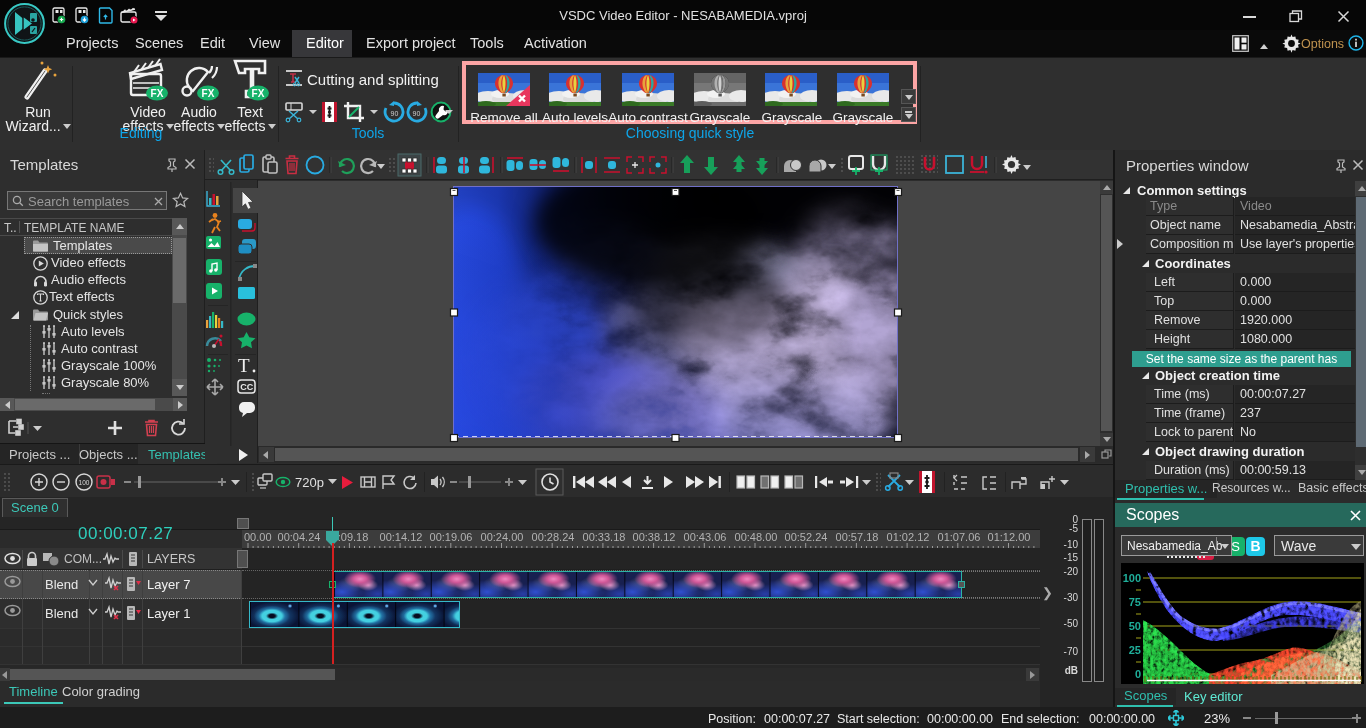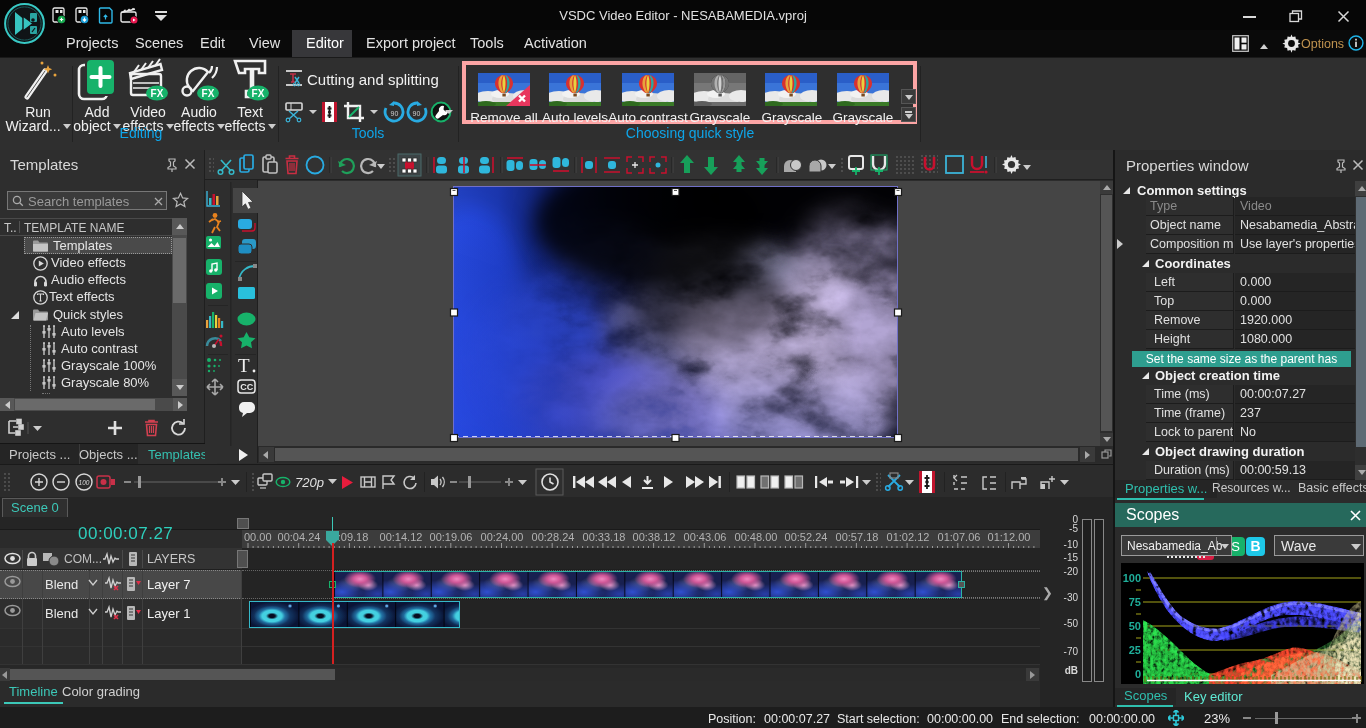--- a/index.html
+++ b/index.html
@@ -25,21 +25,21 @@
 #lpanel { left:0; top:150px; width:205px; height:316px; background:#2e2e2e; border-right:1px solid #1f1f1f; }
 
 #vtoolbar { left:205px; top:180px; width:53px; height:283px; background:#2e2e2e; border-right:1px solid #1f1f1f; border-bottom:1px solid #1f1f1f; }
 
 #ctoolbar { left:205px; top:150px; width:908px; height:30px; background:#323232; border-bottom:1px solid #1f1f1f; }
 
 #canvas { left:258px; top:181px; width:842px; height:265px; background:#454545; }
 #vscroll { left:1100px; top:181px; width:13px; height:265px; background:#2e2e2e; }
 #hscroll { left:258px; top:446px; width:855px; height:17px; background:#2a2a2a; }
 
-#playrow { left:0; top:464px; width:1346px; height:33px; background:#2c2c2c; border-top:1px solid #1a1a1a;font-style:italic; }
+#playrow { left:0; top:464px; width:1346px; height:33px; background:#2c2c2c; border-top:1px solid #1a1a1a; }
 
 #scenetabs { left:0; top:497px; width:1113px; height:20px; background:#252525; }
 
 #timeline { left:0; top:517px; width:1113px; height:190px; background:#272727; }
 
 #clip2 { background-color:#182050; background-image:
  linear-gradient(90deg, rgba(0,0,10,0.85) 0px, rgba(0,0,10,0.85) 1px, rgba(0,0,0,0) 1px),
  radial-gradient(ellipse 16px 9px at 26px 7px, #f088c0 0%, #d05898 40%, rgba(120,40,90,0) 100%),
  radial-gradient(ellipse 10px 6px at 34px 13px, #e8a0d0 0%, rgba(160,60,120,0) 100%),
  radial-gradient(ellipse 22px 12px at 8px 20px, #3050d0 0%, rgba(30,50,140,0) 100%),
@@ -152,30 +152,20 @@
           <path d="M12 38L30 12" stroke="#555" stroke-width="1" stroke-linecap="round"></path>
           <path d="M33 6l1.2 3 3 1.2-3 1.2-1.2 3-1.2-3-3-1.2 3-1.2z" fill="#e8a33d"></path>
           <circle cx="27" cy="4" r="1.5" fill="#e8a33d"></circle>
           <circle cx="40" cy="16" r="1.5" fill="#e8a33d"></circle>
         </svg>
       </div>
     <div class="tx">Run<br>Wizard...<span class="caret"></span></div>
   </div>
   <div class="rsep" style="left:72px;"></div>
 
-  <div class="bigbtn" style="left:66px;">
-    <div class="ic">
-        <svg width="44" height="46" viewBox="0 0 44 46">
-          <rect x="4" y="8" width="28" height="34" rx="5" fill="none" stroke="#f0f0f0" stroke-width="2.6"></rect>
-          <rect x="11" y="2" width="29" height="36" rx="5" fill="#17b26a" stroke="#2f2f2f" stroke-width="2"></rect>
-          <path d="M25.5 11v18M16.5 20h18" stroke="#fff" stroke-width="4" stroke-linecap="round"></path>
-        </svg>
-      </div>
-    <div class="tx">Add<br>object<span class="caret"></span></div>
-  </div>
 
   <div class="bigbtn" style="left:117px;">
     <div class="ic">
         <svg width="48" height="46" viewBox="0 0 48 46">
           <g fill="none" stroke="#f0f0f0" stroke-width="2.4">
             <rect x="7" y="17" width="30" height="21" rx="2"></rect>
             <path d="M7 22l31-9-1.5-6L6 16z"></path>
             <path d="M10 15l5-7M17 13l5-7M24 11l5-7M31 9l5-7" stroke-width="2"></path>
             <path d="M9 26h26M9 31h26" stroke-width="1.6"></path>
           </g>

